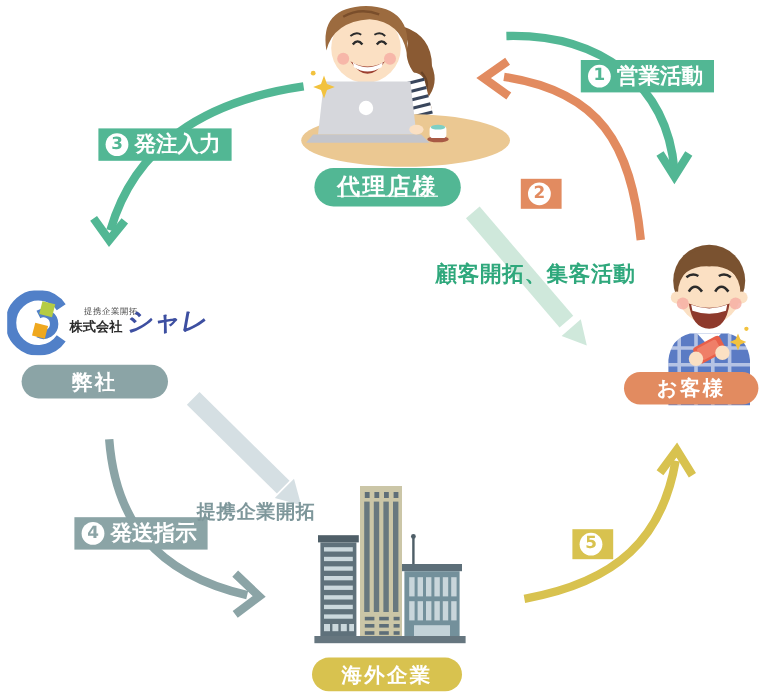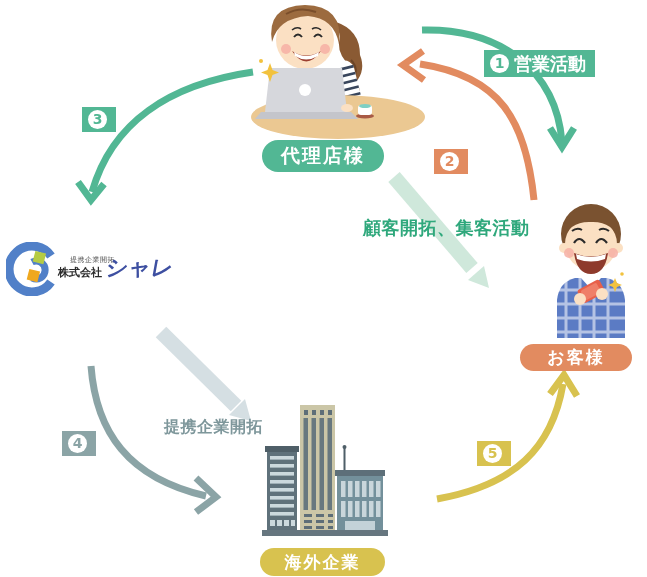--- a/index.html
+++ b/index.html
@@ -14,25 +14,25 @@
   .step .num{width:19px;height:19px;border-radius:50%;background:#fff;
         font-size:14px;line-height:19px;text-align:center;flex:0 0 19px;font-weight:700;}
   .c-green{background:var(--green,#52B794);}   .c-green .num{color:var(--green,#52B794);}
   .c-orange{background:var(--orange,#E28B60);} .c-orange .num{color:var(--orange,#E28B60);}
   .c-gray{background:var(--gray,#8BA4A6);}     .c-gray .num{color:var(--gray,#8BA4A6);}
   .c-yellow{background:var(--yellow,#D8C24F);} .c-yellow .num{color:var(--yellow,#D8C24F);}
   
   .pill{position:absolute;display:flex;align-items:center;justify-content:center;
         color:#fff;font-weight:700;letter-spacing:2px;white-space:nowrap;}
   .pill-agency{left:262px;top:140px;width:122px;height:32px;border-radius:17px;
-        font-size:19px;background:var(--green,#52B794);}
+        font-size:19px;background:var(--green,#52B794);text-decoration:underline;}
   .pill-our{left:18px;top:304px;width:122px;height:28px;border-radius:15px;
         font-size:17px;background:var(--gray,#8BA4A6);}
   .pill-customer{left:520px;top:310px;width:112px;height:27px;border-radius:14px;
-        font-size:17px;background:var(--orange,#E28B60);margin-top:34px;}
+        font-size:17px;background:var(--orange,#E28B60);}
   .pill-overseas{left:260px;top:548px;width:125px;height:28px;border-radius:15px;
         font-size:17px;background:var(--yellow,#D8C24F);}
   
   .ann{position:absolute;font-weight:700;white-space:nowrap;letter-spacing:.5px;}
   .ann-customer{left:363px;top:216px;font-size:18px;color:var(--green_text,#2FA87C);}
   .ann-partner{left:164px;top:371px;font-size:16px;color:var(--gray_text,#7E979B);margin-top:46px;}
   
   .logo{position:absolute;left:6px;top:240px;width:170px;height:60px;}
   .logo .mark{position:absolute;left:0;top:2px;}
   .logo .industry{position:absolute;left:64px;top:15px;font-size:7px;color:#4a4a4a;
@@ -263,28 +263,31 @@
 
   <div class="step c-green" style="left:484px;top:50px">
     <span class="num">1</span>
     <span>営業活動</span>
   </div>
   <div class="step c-orange" style="left:434px;top:149px">
     <span class="num">2</span>
   </div>
   <div class="step c-green" style="left:82px;top:107px">
     <span class="num">3</span>
+    <span>発注入力</span>
   </div>
   <div class="step c-gray" style="left:62px;top:431px">
     <span class="num">4</span>
+    <span>発送指示</span>
   </div>
   <div class="step c-yellow" style="left:477px;top:441px">
     <span class="num">5</span>
   </div>
 
   <div class="pill pill-agency">代理店様</div>
+  <div class="pill pill-our">弊社</div>
   <div class="pill pill-customer">お客様</div>
   <div class="pill pill-overseas">海外企業</div>
 
   <div class="ann ann-customer">顧客開拓、集客活動</div>
   <div class="ann ann-partner">提携企業開拓</div>
 
 </div>
 
 </body></html>

